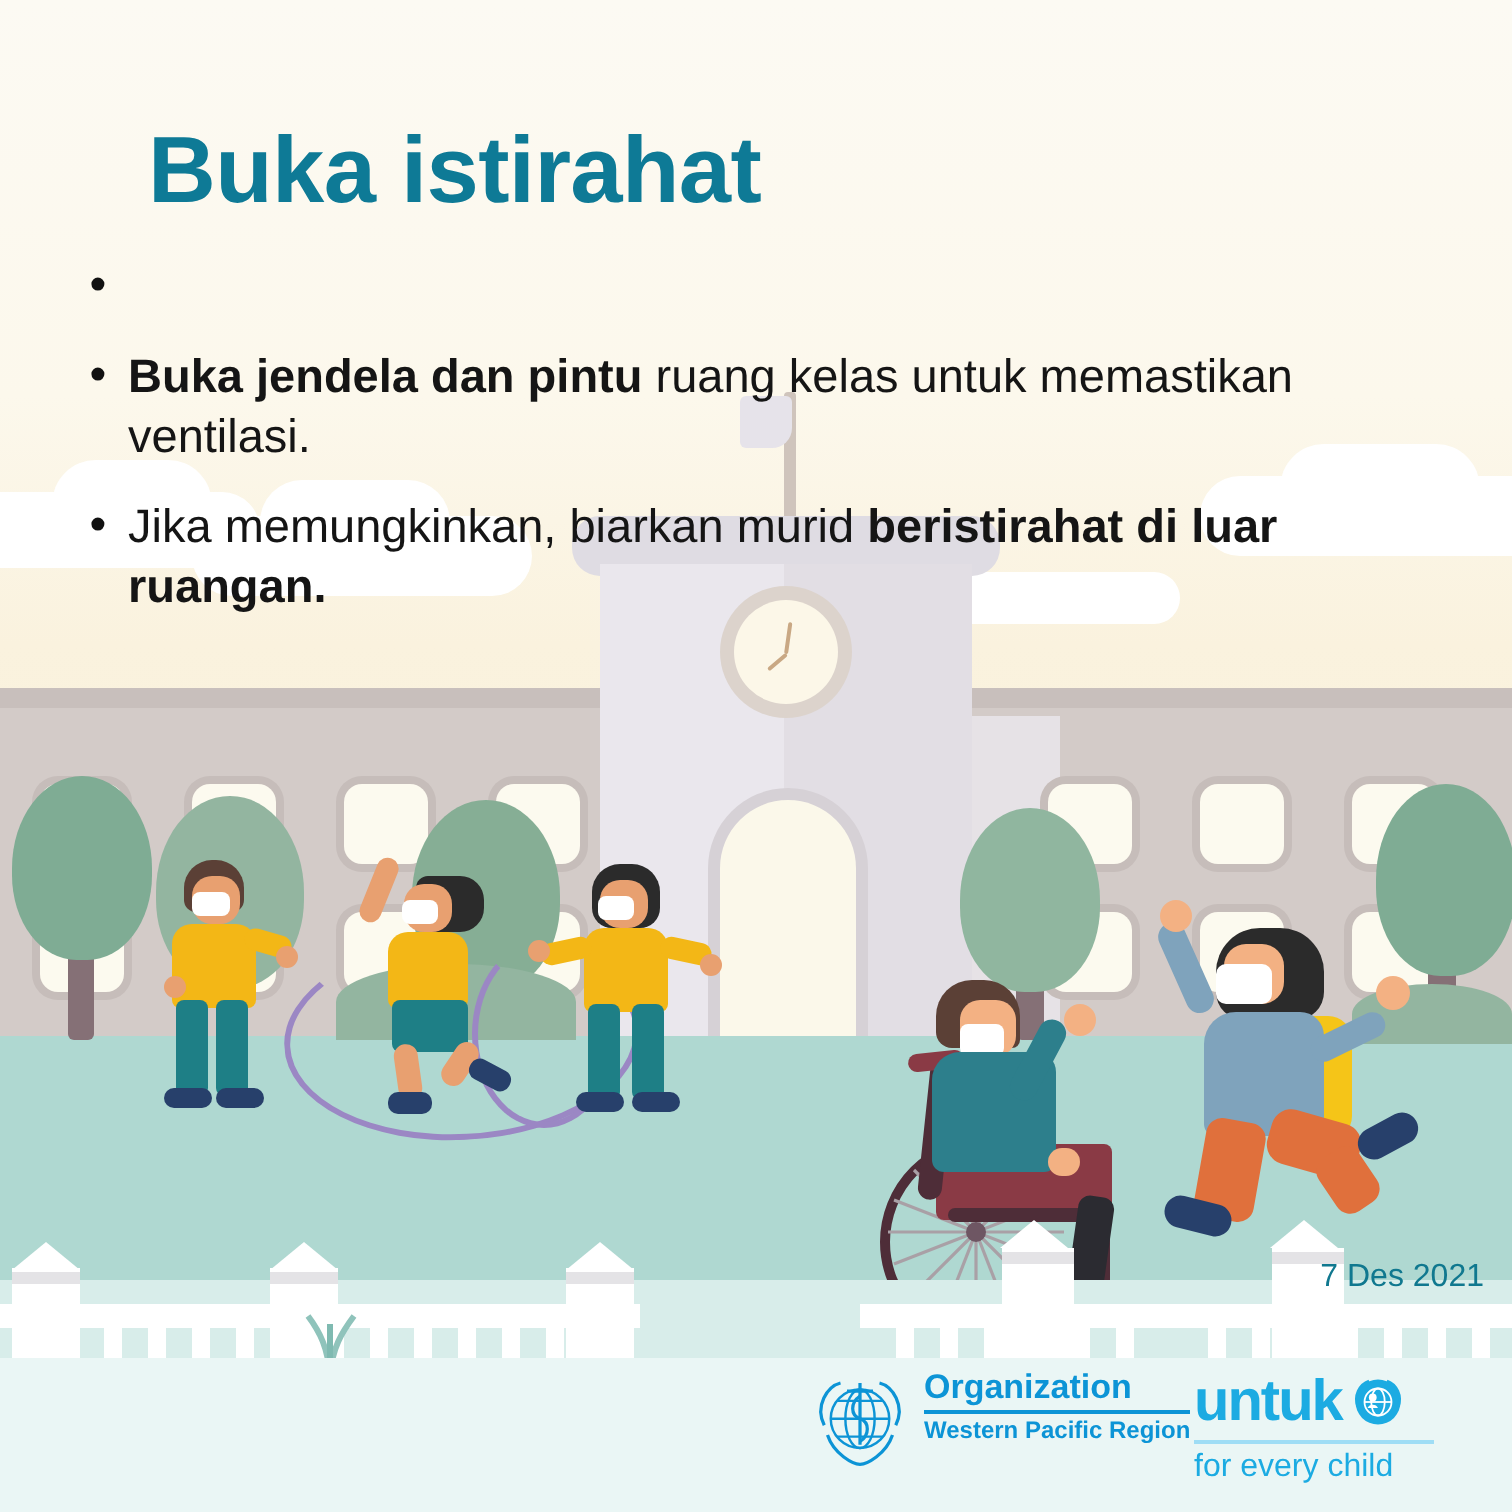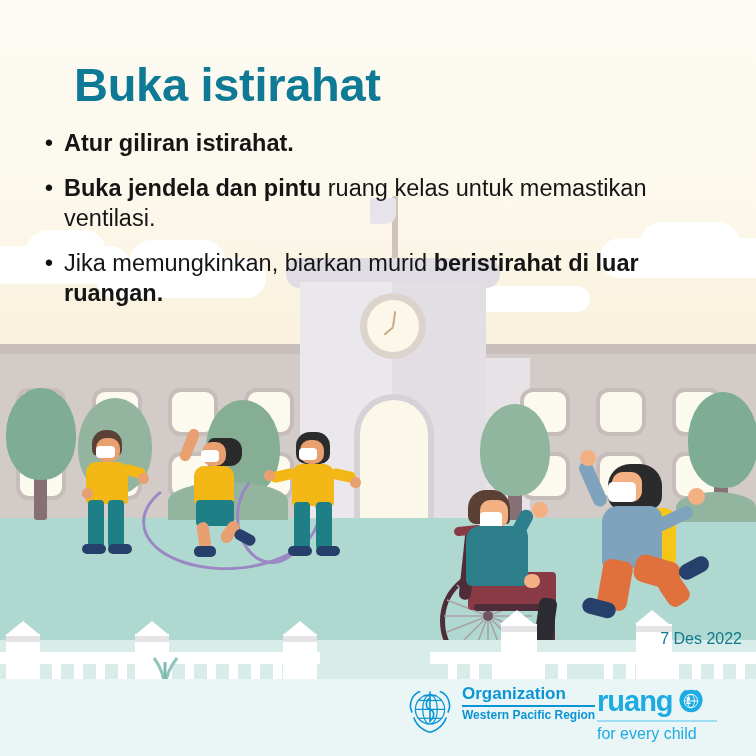--- a/index.html
+++ b/index.html
@@ -299,28 +299,27 @@
   <div class="post" style="left:636px;top:624px;width:36px;height:66px;"></div>
   <div class="post-cap" style="left:635px;top:610px;"></div>
   <div class="post-band" style="left:636px;top:626px;width:36px;height:6px;"></div>
 
   <svg style="position:absolute;left:140px;top:646px;" width="50" height="42" viewBox="0 0 50 42">
     <path d="M25 42 C24 28 20 20 14 12" stroke="#8FC3BB" stroke-width="3" fill="none"></path>
     <path d="M25 42 C26 28 31 20 37 12" stroke="#8FC3BB" stroke-width="3" fill="none"></path>
     <path d="M25 42 L25 16" stroke="#7FBAB1" stroke-width="3" fill="none"></path>
   </svg>
 
-  <div class="date">7 Des 2022</div>
+  <div class="date">7 Des 2021</div>
 
   <div class="title">Buka istirahat</div>
 
   <div class="bullets">
     <div class="bullet">
       <div class="dot">•</div>
-      <div class="btext"><b>Atur giliran istirahat.</b></div>
     </div>
     <div class="bullet">
       <div class="dot">•</div>
       <div class="btext"><b>Buka jendela dan pintu </b><span>ruang kelas untuk memastikan ventilasi.</span></div>
     </div>
     <div class="bullet">
       <div class="dot">•</div>
       <div class="btext"><span>Jika memungkinkan, biarkan murid </span><b>beristirahat di luar ruangan.</b></div>
     </div>
   </div>
@@ -347,21 +346,21 @@
     </svg>
     <div class="who-text">
       <div class="who-l2">Organization</div>
       <div class="who-rule"></div>
       <div class="who-l3">Western Pacific Region</div>
     </div>
   </div>
 
   <div class="uni-wrap">
     <div class="uni-top">
-      <div class="uni-word">ruang</div>
+      <div class="uni-word">untuk</div>
       <svg width="30" height="30" viewBox="0 0 40 40">
         <circle cx="20" cy="20" r="15" fill="#1CABE2"></circle>
         <g fill="none" stroke="#FFFFFF" stroke-width="1.2">
           <circle cx="20" cy="20" r="9"></circle>
           <ellipse cx="20" cy="20" rx="4.5" ry="9"></ellipse>
           <line x1="11" y1="20" x2="29" y2="20"></line>
         </g>
         <circle cx="16.5" cy="17" r="2.6" fill="#FFFFFF"></circle>
         <path d="M13 24 C14 21 19 21 20 24 Z" fill="#FFFFFF"></path>
         <g fill="none" stroke="#1CABE2" stroke-width="1.8">

